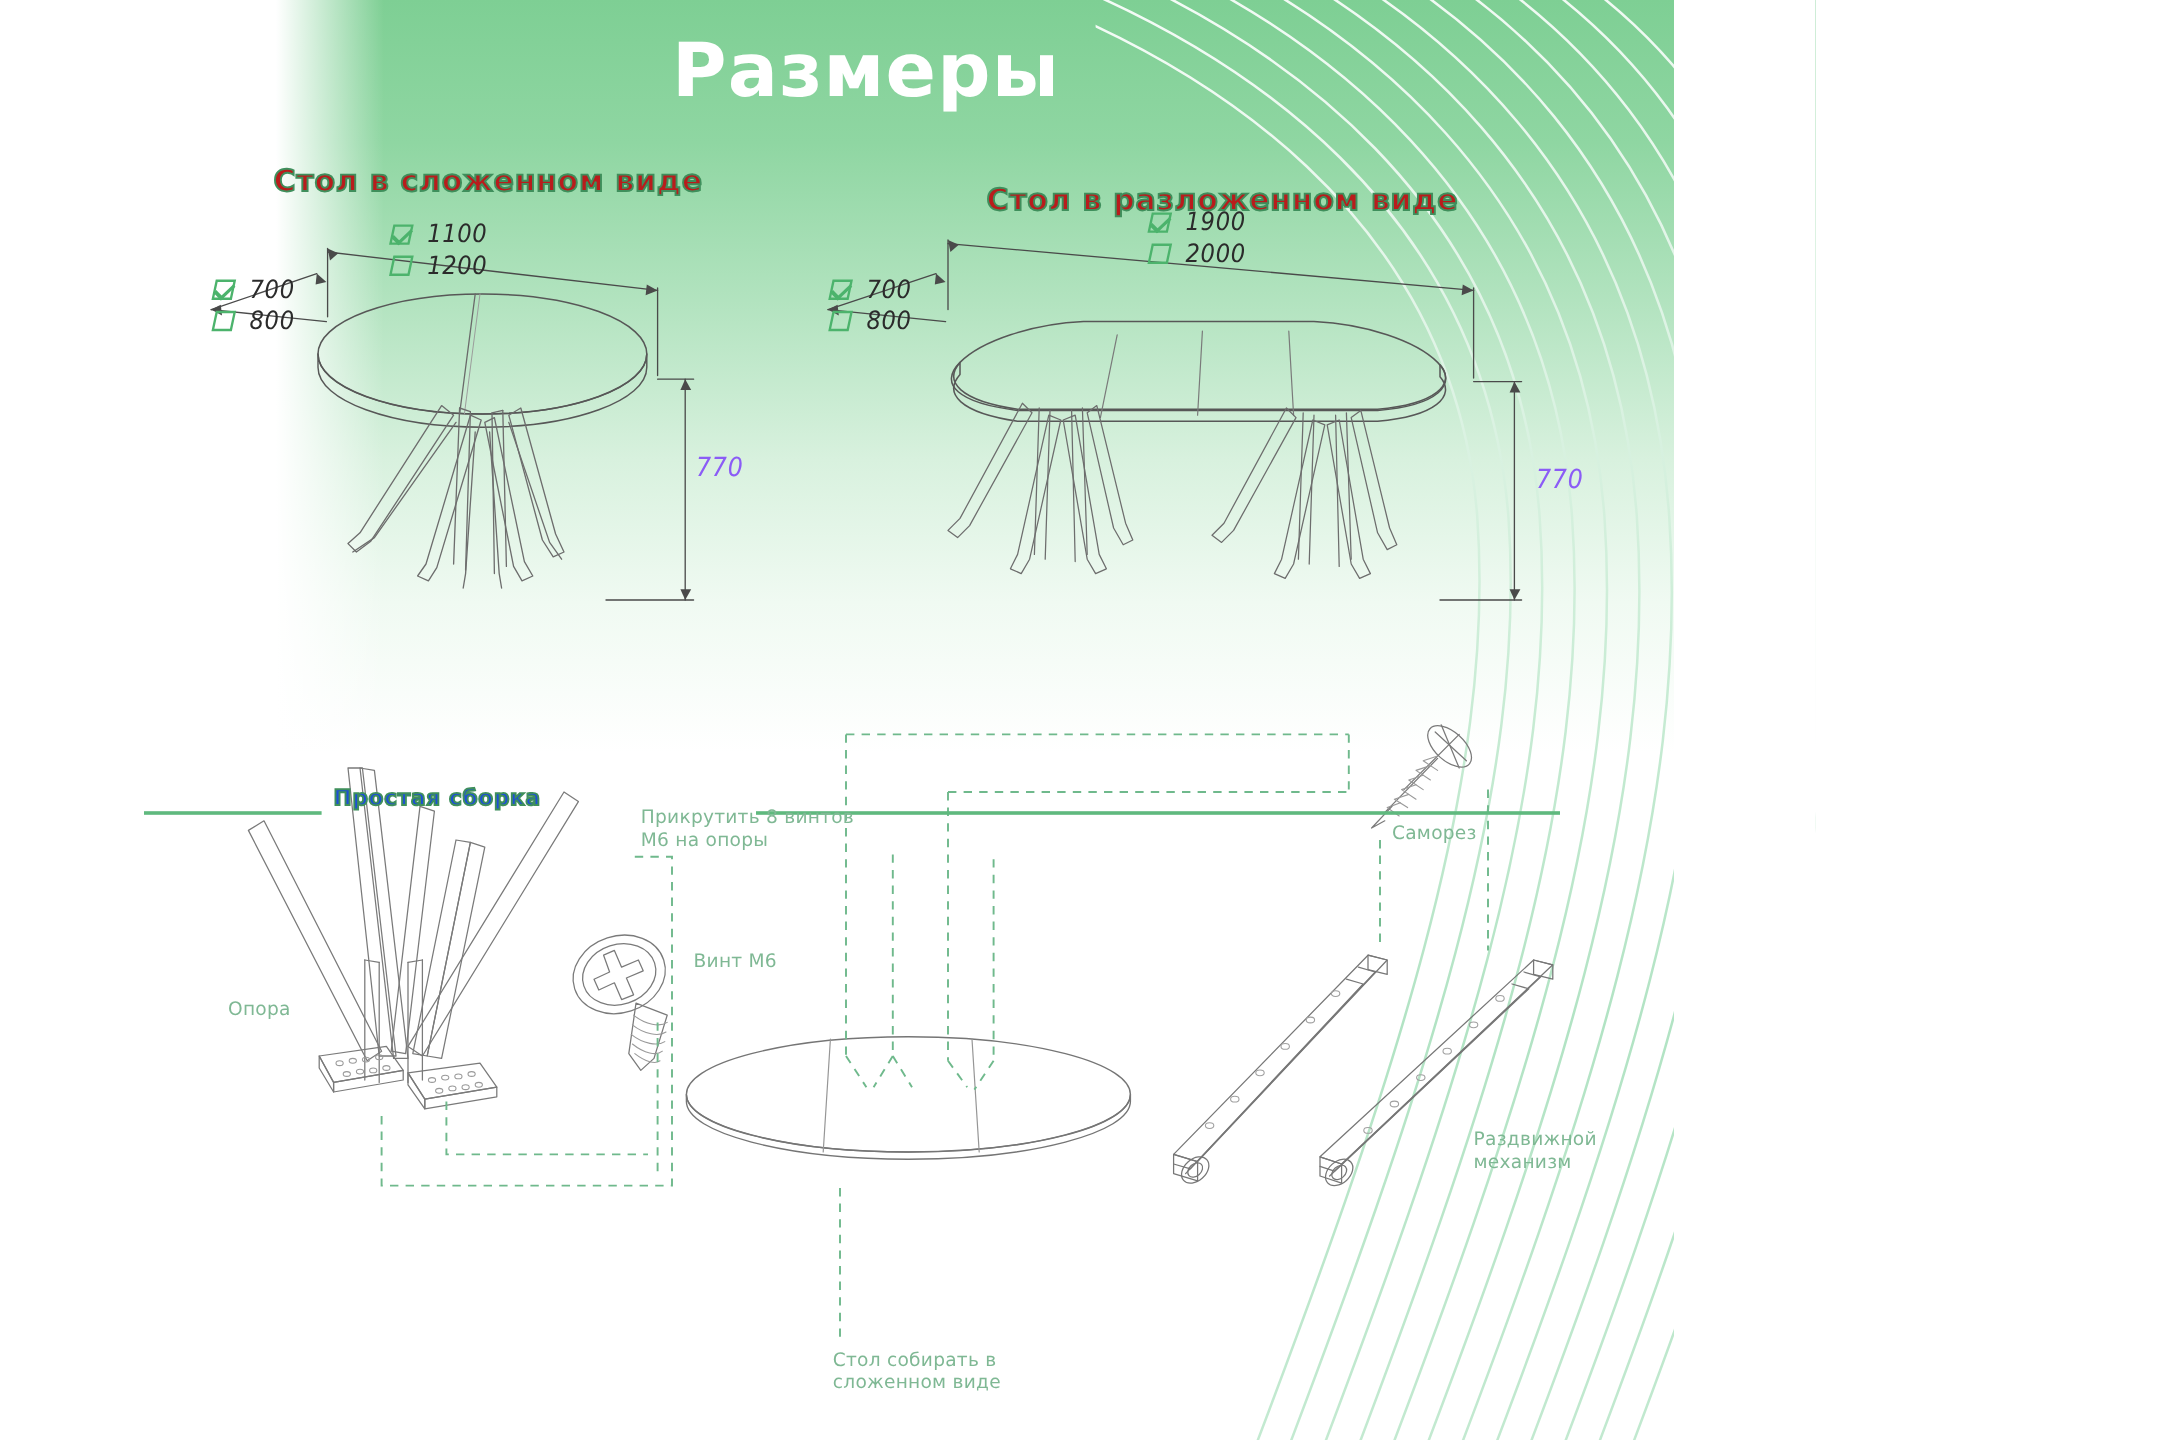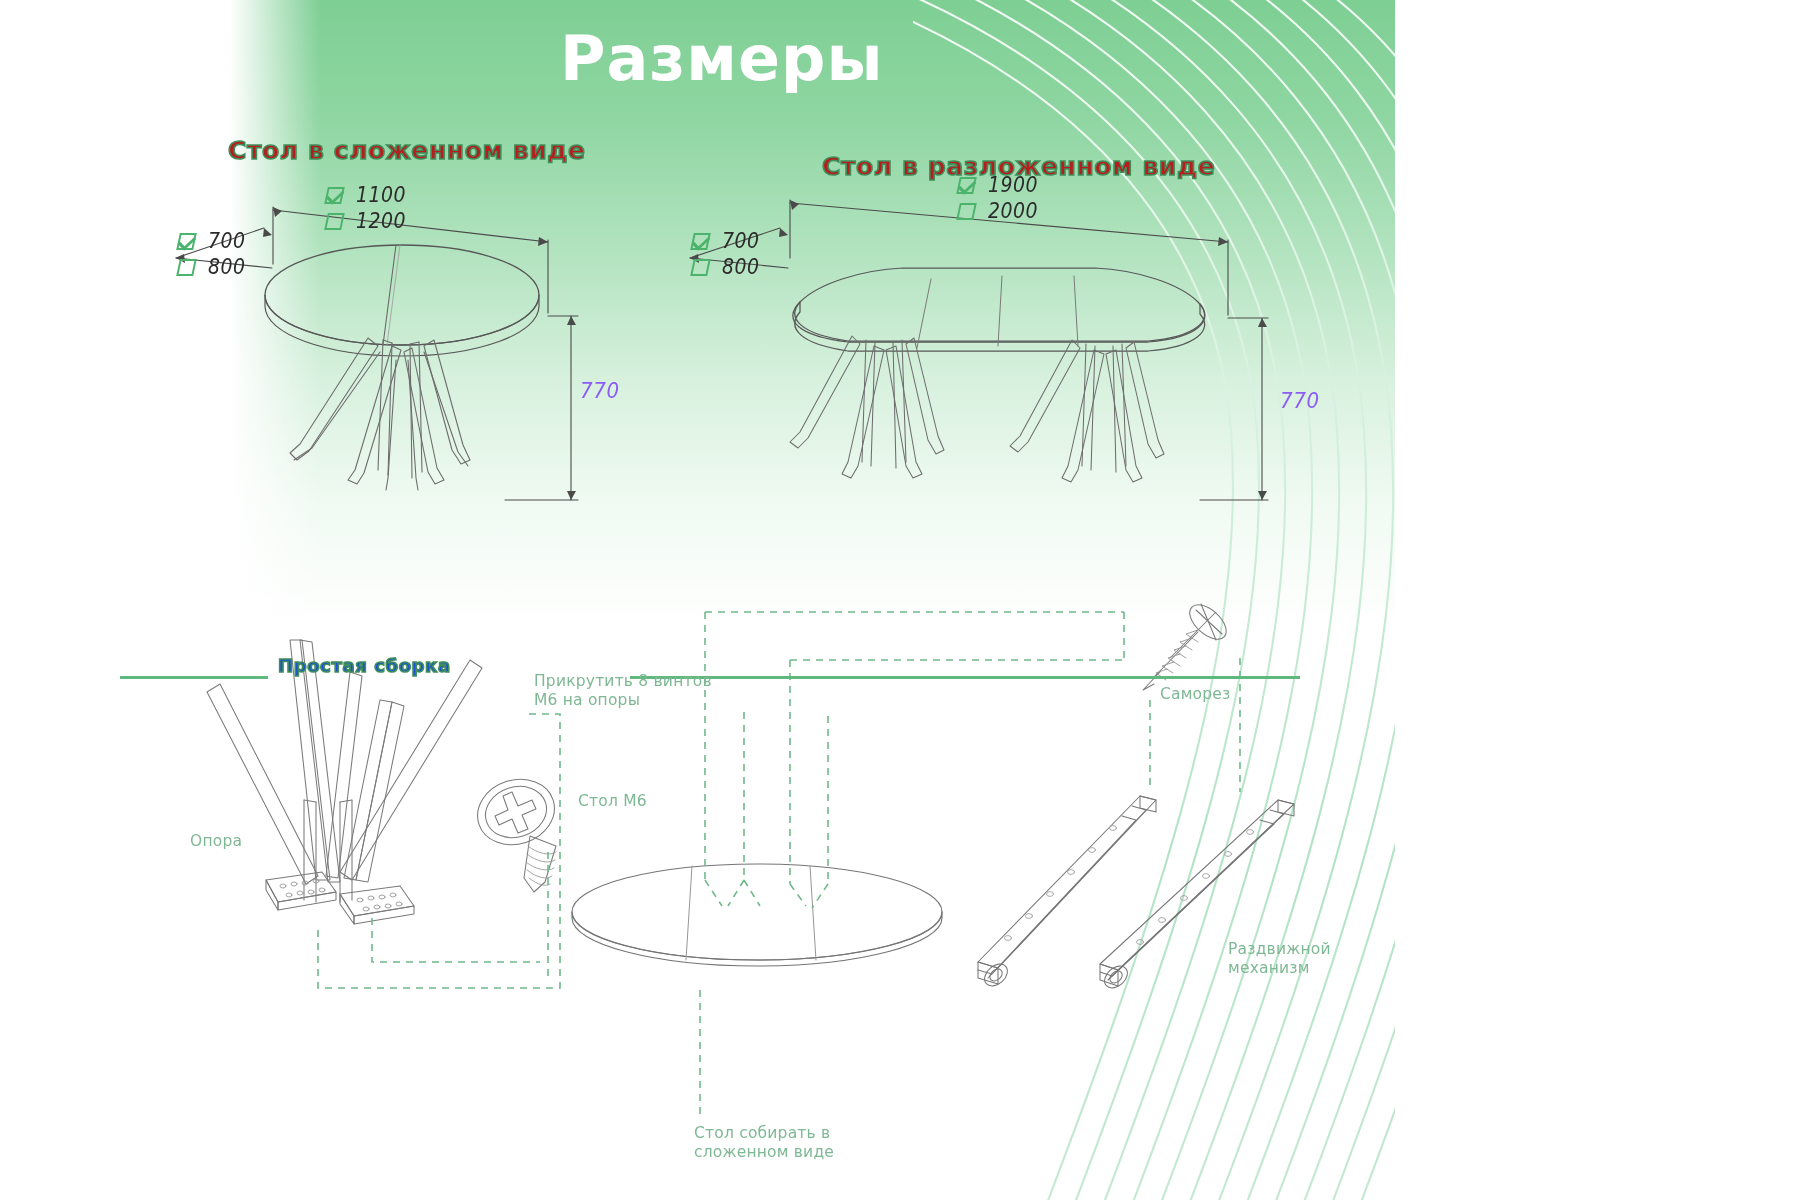--- a/index.html
+++ b/index.html
@@ -468,20 +468,20 @@
 
   <div class="glabel" style="left:534px; top:672px;">Прикрутить 8 винтов
 М6 на опоры</div>
 
 
   <div class="glabel" style="left:694px; top:1124px;">Стол собирать в
 сложенном виде</div>
 
   <div class="glabel" style="left:190px; top:815px;margin-top:17px;">Опора</div>
 
-  <div class="glabel" style="left:578px; top:792px;">Стол М6</div>
+  <div class="glabel" style="left:578px; top:792px;">Винт М6</div>
 
   <div class="glabel" style="left:1160px; top:685px;">Саморез</div>
 
   <div class="glabel" style="left:1228px; top:940px;">Раздвижной
 механизм</div>
 
 </div>
 
 </body></html>

